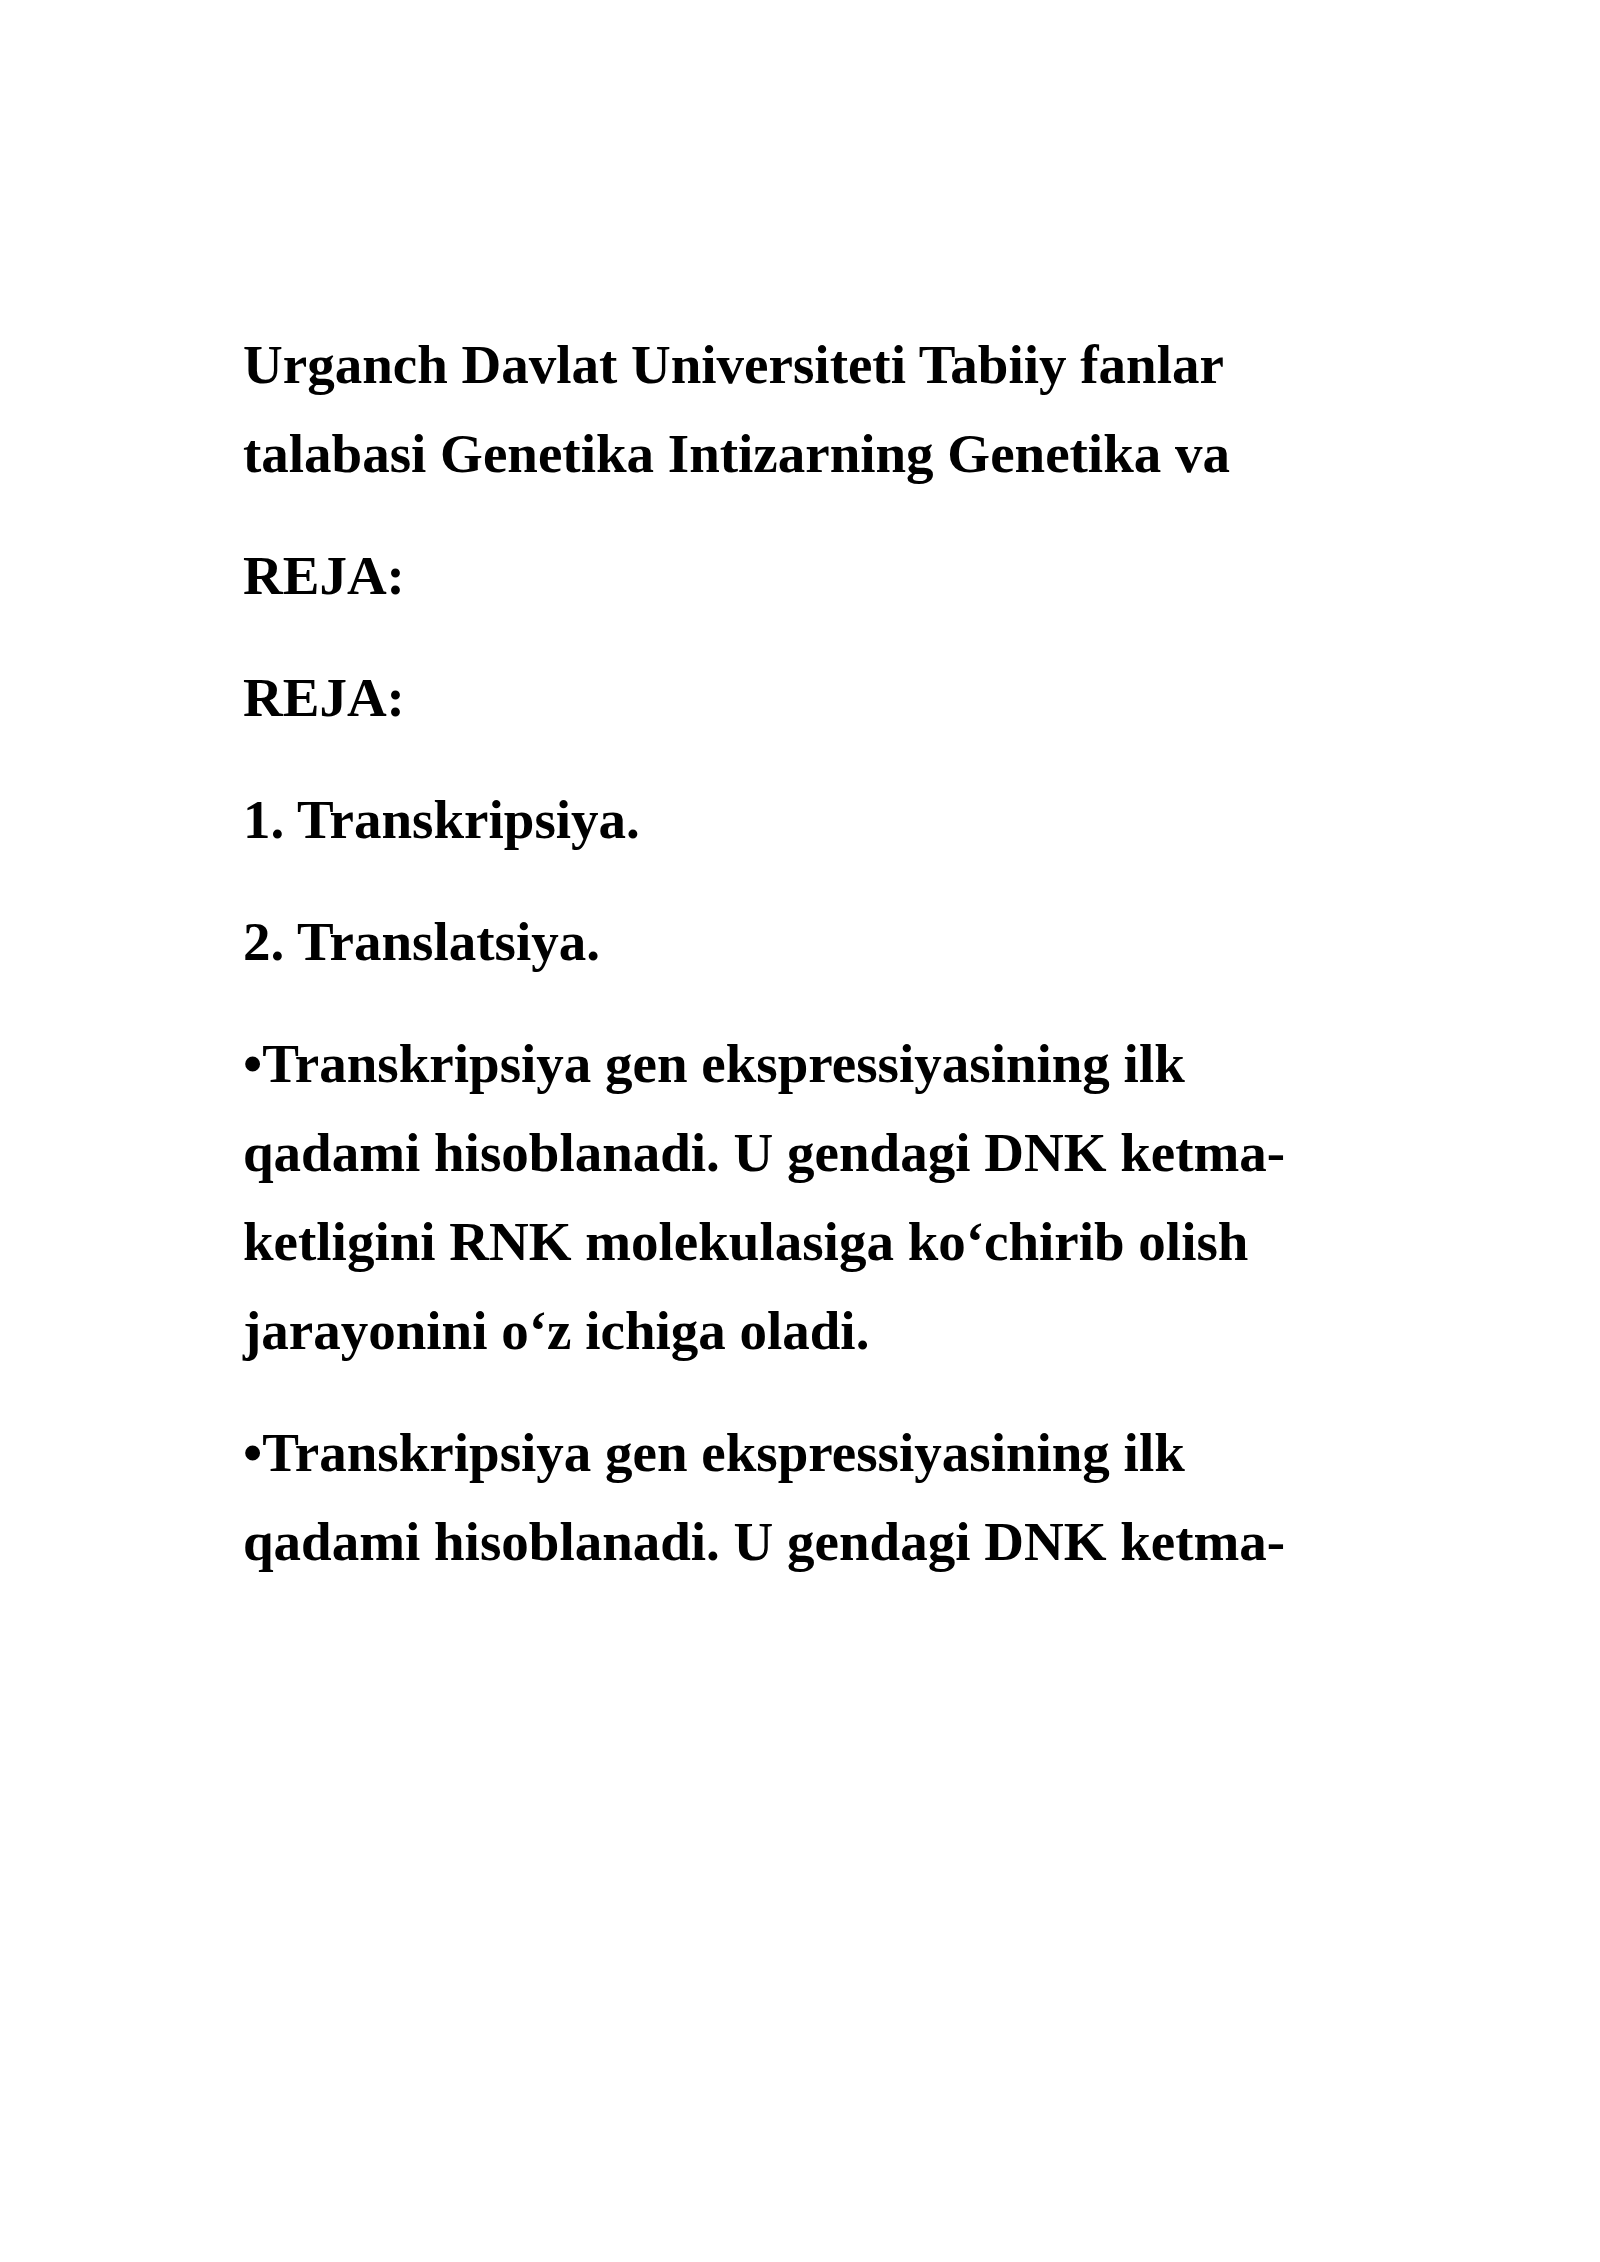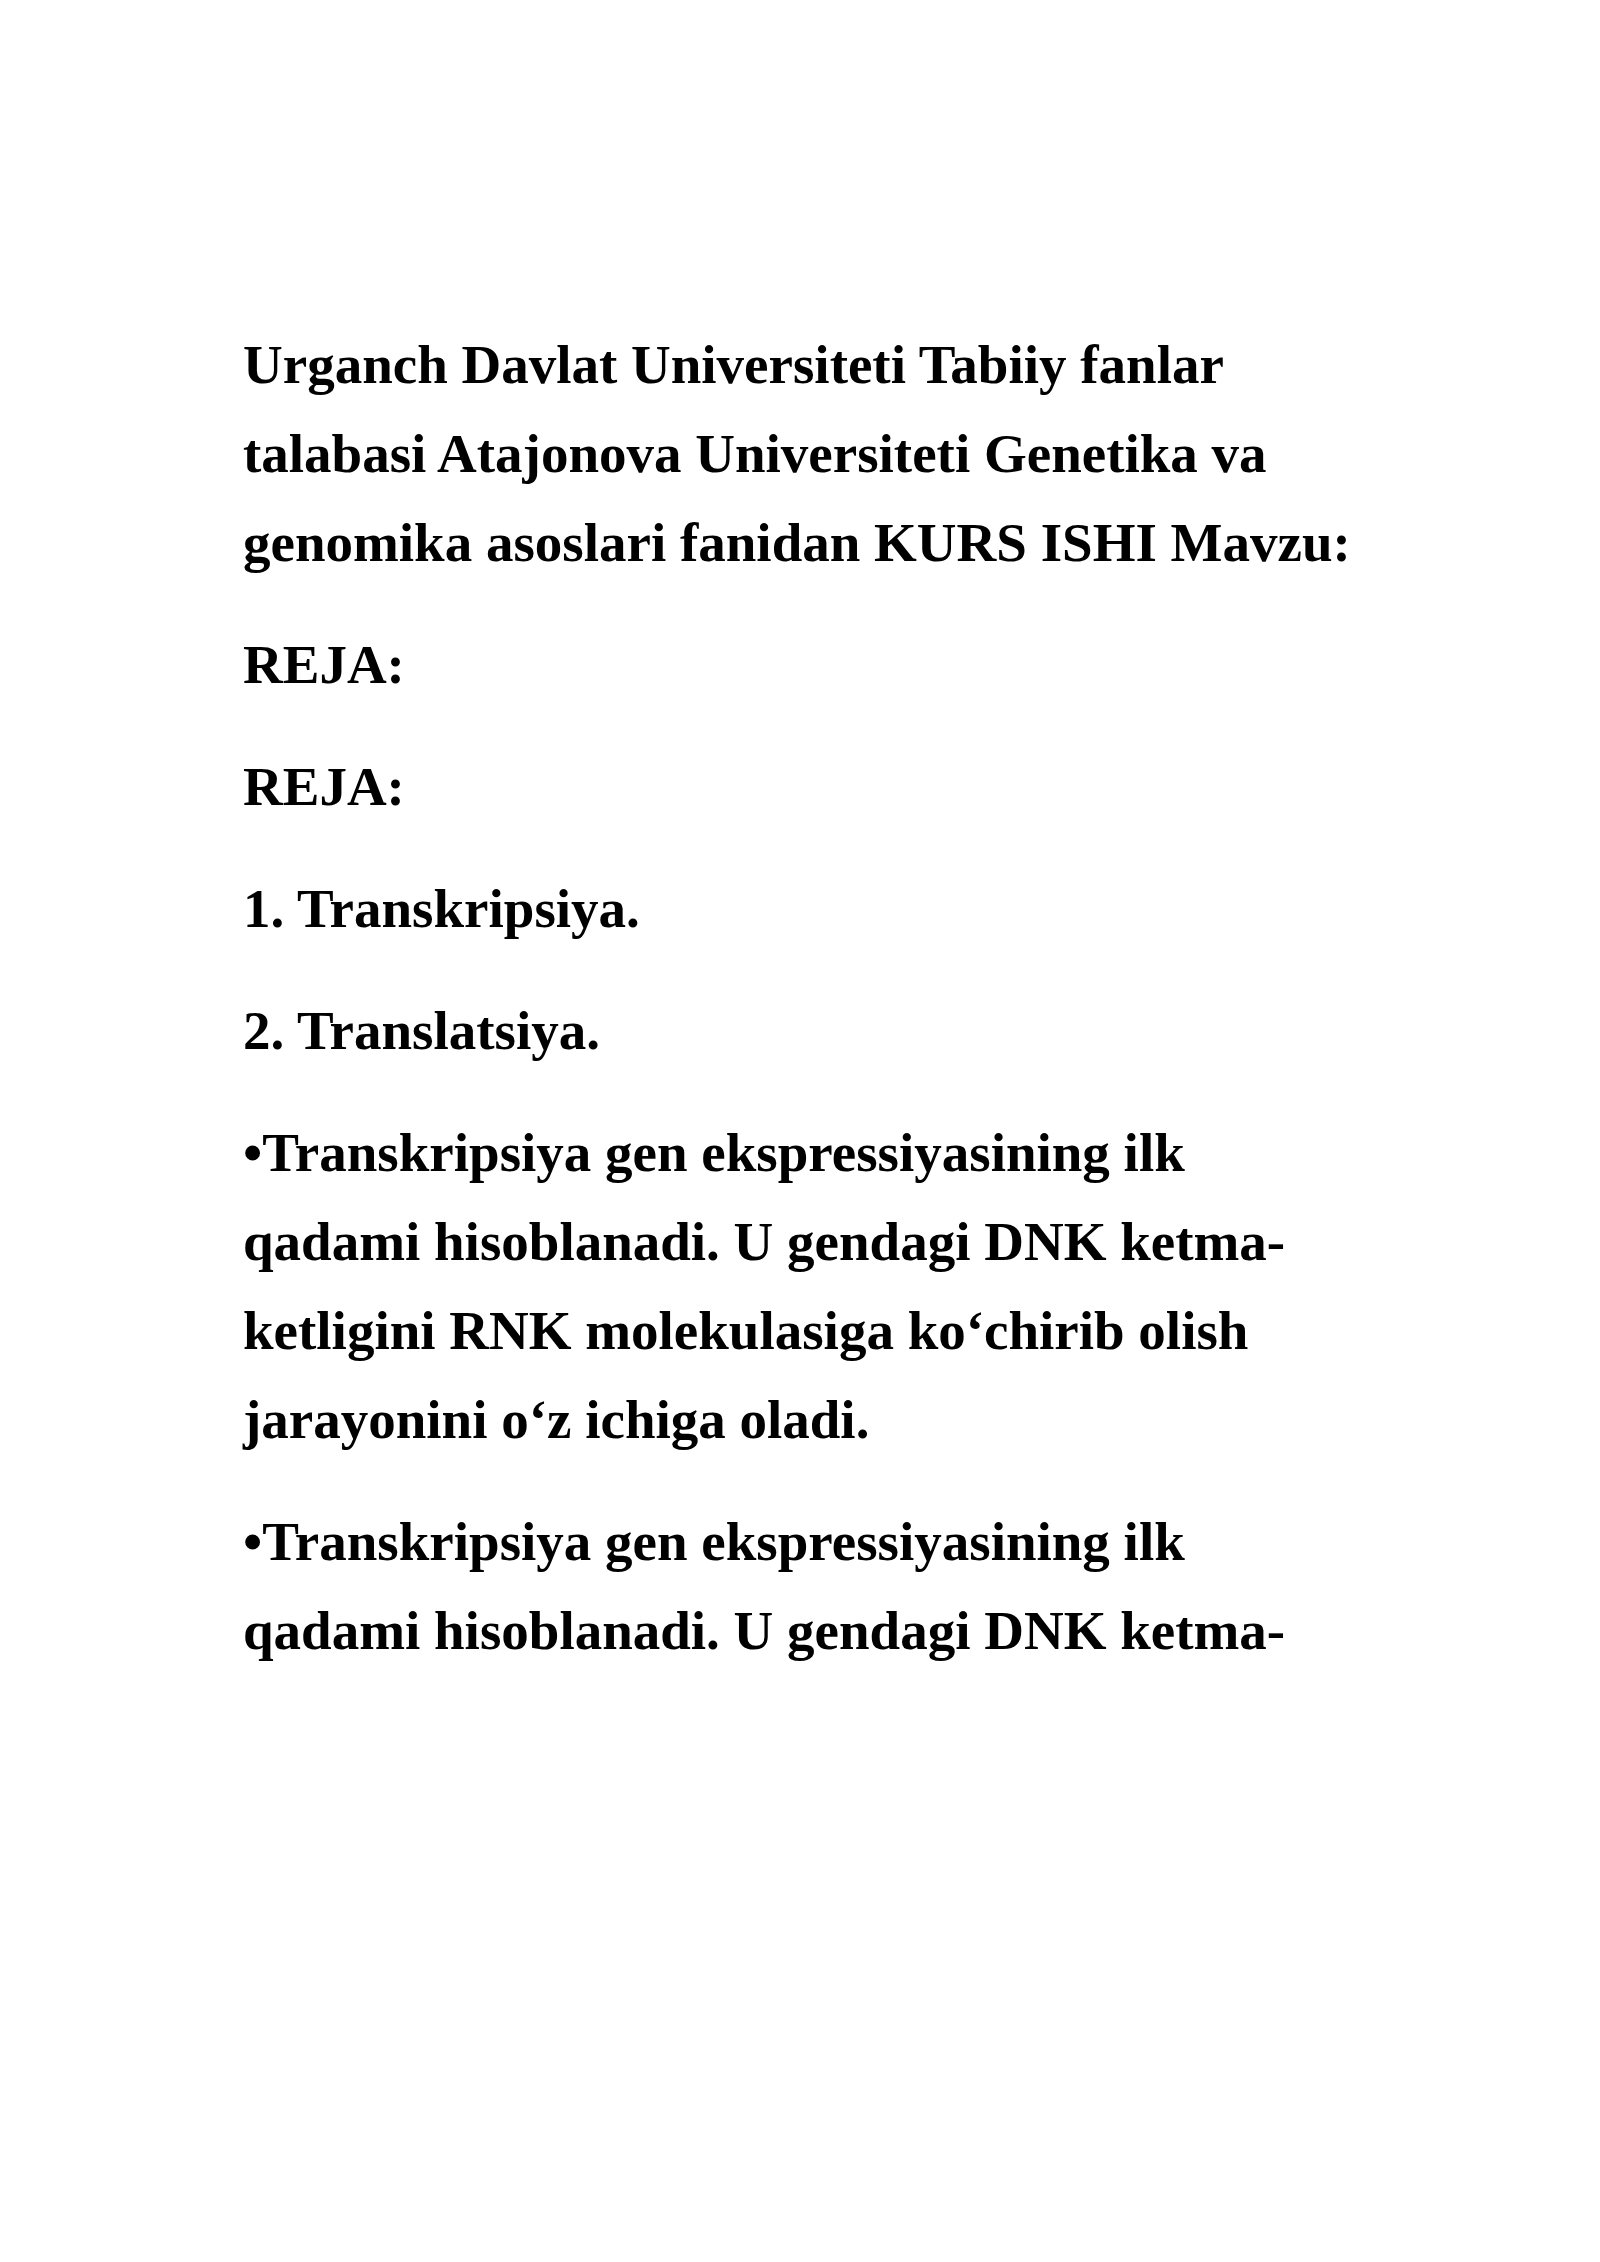--- a/index.html
+++ b/index.html
@@ -38,22 +38,21 @@
   }
 </style>
 </head>
 <body>
 
 <main class="page">
   <section class="doc">
 
     <div class="para">
       <div class="line">Urganch Davlat Universiteti Tabiiy fanlar</div>
-      <div class="line">talabasi Atajonova Universiteti Genetika va</div>
-      <div class="line">genomika asoslari fanidan KURS ISHI Mavzu:</div>
+      <div class="line">talabasi Genetika Intizarning Genetika va</div>
     </div>
 
     <div class="para">
       <div class="line">REJA:</div>
     </div>
 
     <div class="para">
       <div class="line">REJA:</div>
     </div>
 

